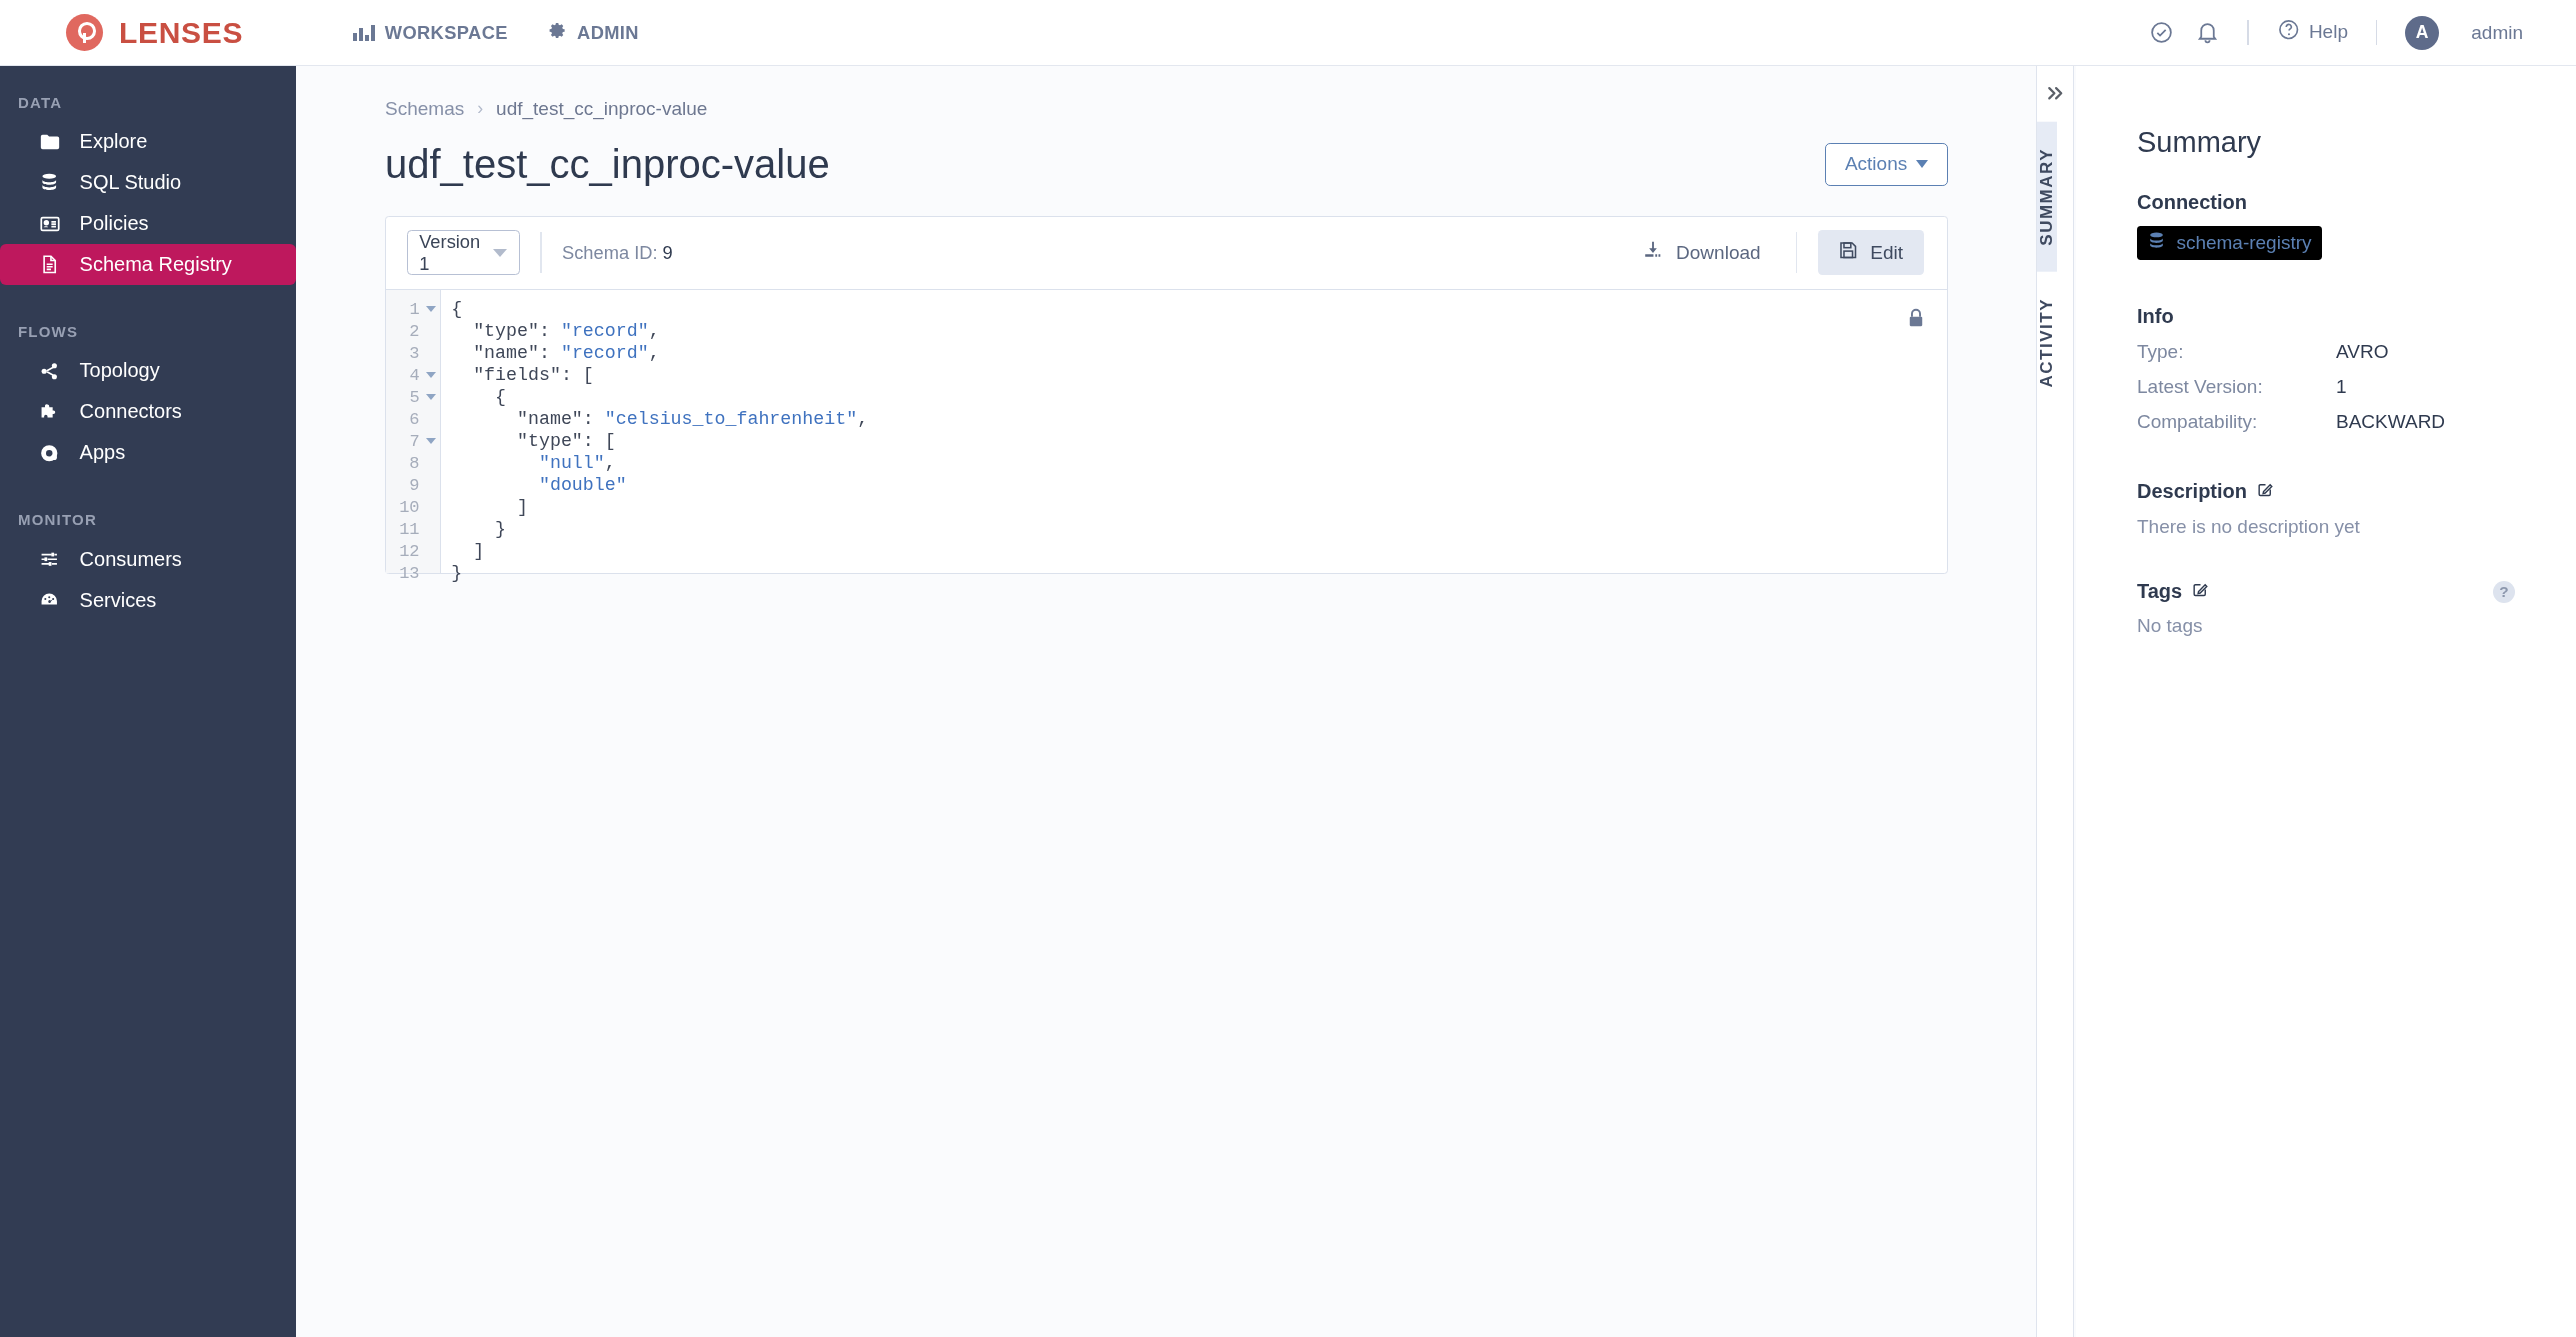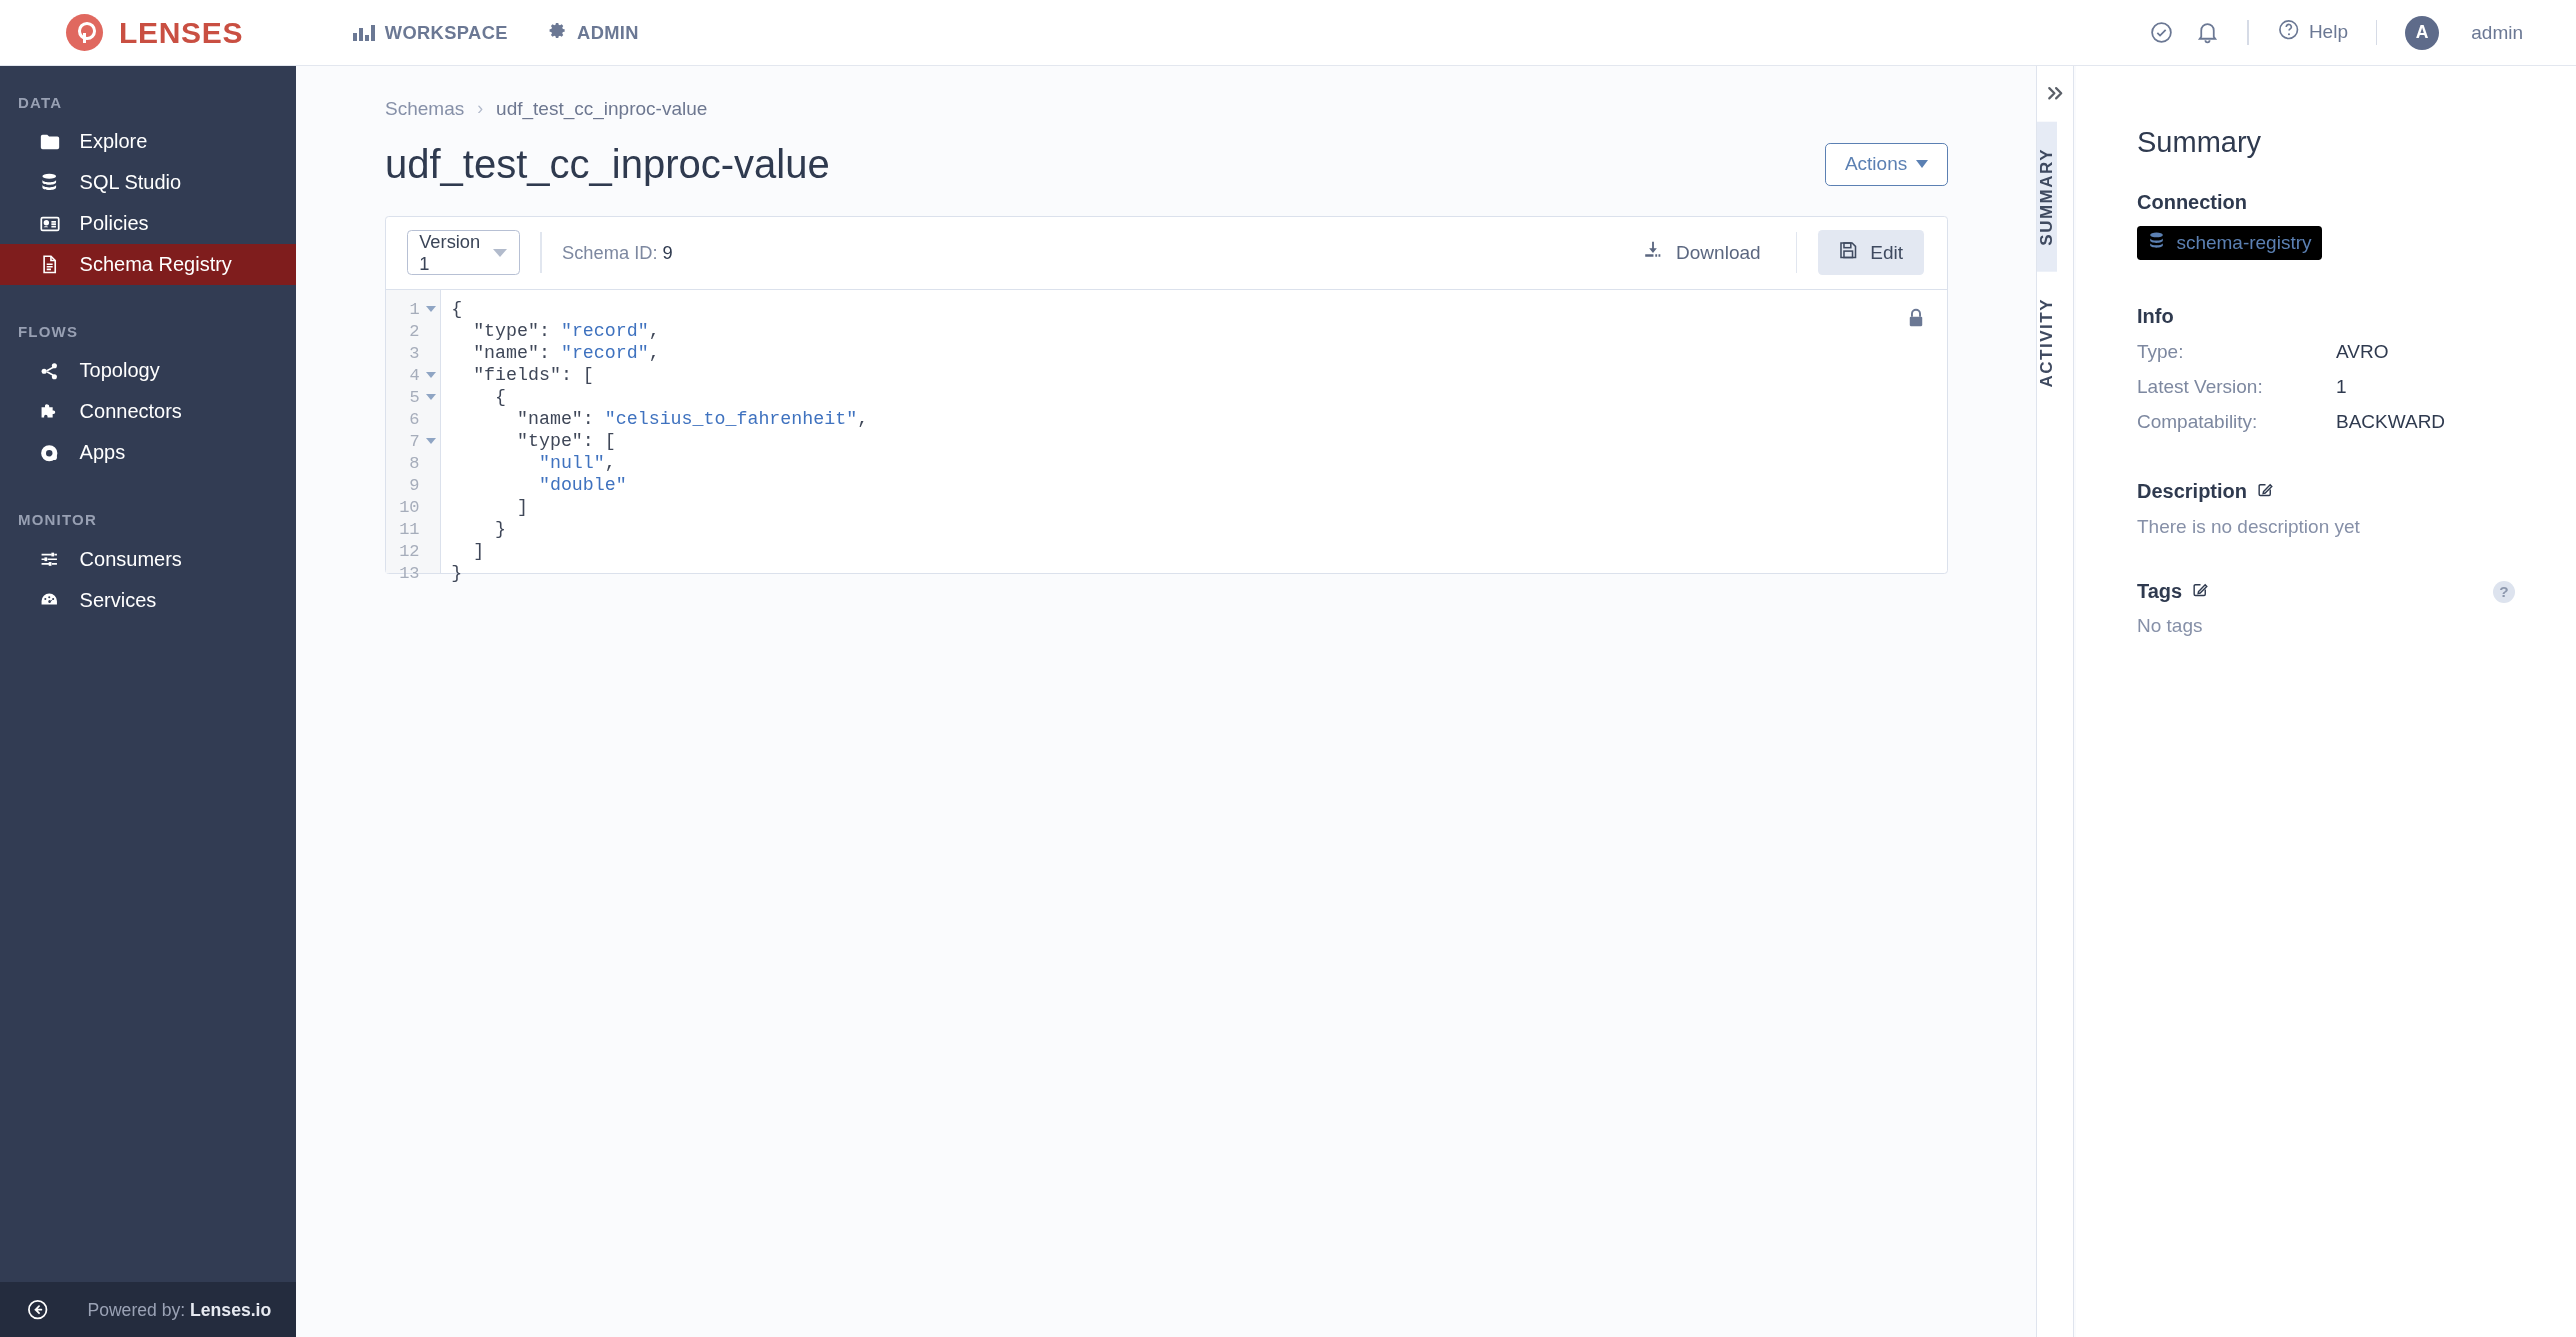--- a/index.html
+++ b/index.html
@@ -78,21 +78,21 @@
   }
   .side-group-label {
     color: #98a0b3; font-size: 15px; font-weight: bold;
     letter-spacing: 1.2px; padding: 0 0 0 18px;
   }
   .side-item {
     display: flex; align-items: center; gap: 17.6px;
     height: 41px; padding-left: 37px;
     color: #ffffff; font-size: 20px; cursor: pointer;
   }
-  .side-item.active { background: #7f1d1d; }
+  .side-item.active { background: #be185d; border-radius: 6px; }
   .side-icon { width: 25px; height: 25px; display: flex; align-items: center; justify-content: center; }
   #footer-bar {
     position: absolute; left: 0; bottom: 0;
     width: 296px; height: 56px;
     background: #242c3e;
     display: flex; align-items: center;
   }
   .footer-icon { margin-left: 26px; display: flex; }
   .footer-text { margin-left: 38px; font-size: 17.6px; color: #9aa2b5; }
   .footer-text b { color: #e6e9f0; font-weight: bold; }
@@ -448,29 +448,20 @@
 
   <div class="side-item">
     <span class="side-icon">
       <svg width="20.5" height="20.5" viewBox="0 0 24 24" fill="#ffffff">
           <path d="M12 4a9 9 0 00-9 9v4h18v-4a9 9 0 00-9-9zm-4.6 5.4a1.2 1.2 0 110 2.4 1.2 1.2 0 010-2.4zm9.2 0a1.2 1.2 0 110 2.4 1.2 1.2 0 010-2.4zM12 7.2a1.2 1.2 0 110 2.4 1.2 1.2 0 010-2.4zm1.4 5.1l2.6-1.1-2 2.3a1.6 1.6 0 11-.6-1.2z"></path>
         </svg>
     </span>
     <span>Services</span>
   </div>
 
-  <div id="footer-bar">
-    <span class="footer-icon">
-      <svg width="23.4" height="23.4" viewBox="0 0 24 24" fill="none" stroke="#ffffff" stroke-width="1.8">
-          <circle cx="12" cy="12" r="9"></circle>
-          <path d="M13.4 8.4L9.8 12l3.6 3.6M9.8 12h6" stroke-linecap="round"></path>
-        </svg>
-    </span>
-    <span class="footer-text"><span>Powered by: </span><b>Lenses.io</b></span>
-  </div>
 </div>
 
 <div id="main">
 
   <div id="breadcrumb">
     <span class="crumb-link">Schemas</span>
     <span class="crumb-sep">›</span>
     <span class="crumb-current">udf_test_cc_inproc-value</span>
   </div>
 

